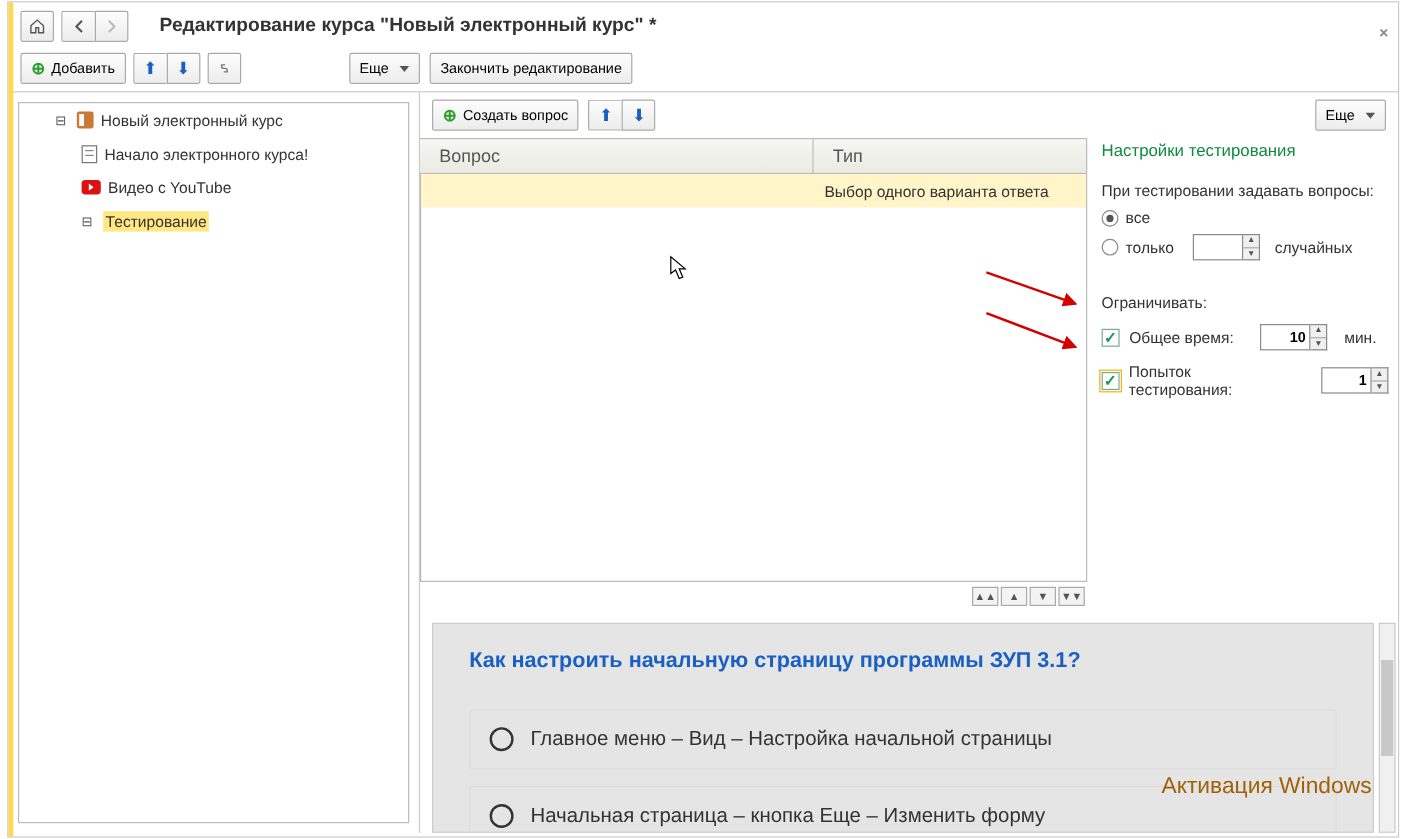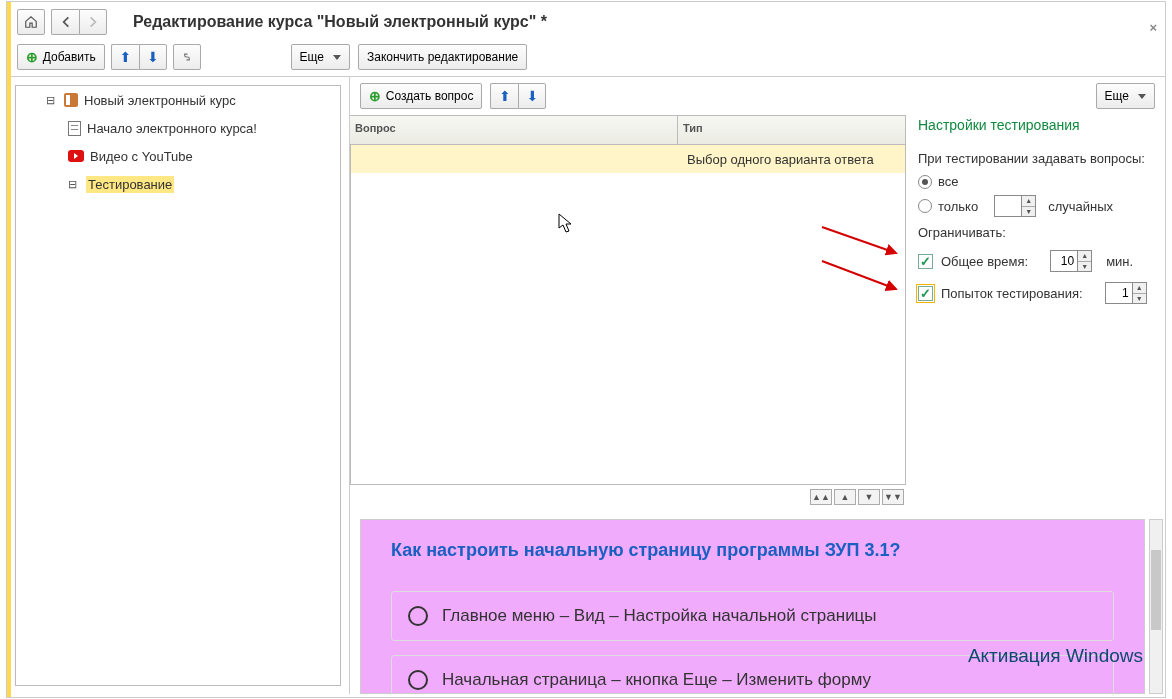--- a/index.html
+++ b/index.html
@@ -50,21 +50,21 @@
   .r-tb { display: flex; align-items: center; padding: 6px 10px; gap: 8px; }
   .r-tb .fill { flex: 1; }
   .arrow-up-b { color: #1a5fc2; font-size: 14px; }
   .arrow-down-b { color: #1a5fc2; font-size: 14px; }
 
   
   .mid { display: flex; flex: 0 0 auto; }
   .grid-wrap { width: 556px; display: flex; flex-direction: column; }
   .grid { border: 1px solid #bbb; border-top: none; height: 340px; position: relative; }
   .gh { display: flex; background: linear-gradient(#f7f7f3,#ebebe3); border-top: 1px solid #bbb; border-bottom: 1px solid #bbb; height: 30px; align-items: stretch; }
-  .gh-cell { border-right: 1px solid #bbb; padding: 6px 5px; font-size: 11px; color: #555; font-weight: bold; }
+  .gh-cell { border-right: 1px solid #bbb; padding: 6px 16px; font-size: 15px; color: #555; }
   .gh-c1 { width: 328px; }
   .gh-c2 { flex: 1; }
   .grow { display: flex; background: #fff5c8; height: 28px; align-items: center; }
   .gc1 { width: 328px; border-right: 1px solid #d8c770; padding-left: 26px; color: #333; position: relative; white-space: nowrap; overflow: hidden; text-overflow: ellipsis; }
   .gc1 .toggler { position: absolute; left: 8px; top: 8px; }
   .gc2 { flex: 1; padding-left: 8px; color: #333; }
 
   .grid-scroll { display: flex; justify-content: flex-end; gap: 2px; padding: 4px 2px; }
   .sbtn { width: 22px; height: 16px; border: 1px solid #aaa; background: #f3f3f3; font-size: 9px; color: #555; display: inline-flex; align-items: center; justify-content: center; cursor: pointer; }
 
@@ -73,41 +73,41 @@
   .set-h { color: #108a3f; font-size: 14px; margin-bottom: 18px; }
   .set-sub { margin-bottom: 8px; }
   .radio-row { display: flex; align-items: center; gap: 6px; margin: 6px 0; }
   .radio { width: 14px; height: 14px; border: 1px solid #888; border-radius: 50%; position: relative; }
   .radio.checked::after { content:""; position:absolute; width:6px; height:6px; background:#555; border-radius:50%; left:3px; top:3px; }
   .ninput { width: 40px; height: 22px; border: 1px solid #8a8a8a; text-align: right; padding-right: 3px; font-size: 12px; position: relative; }
   .spin { display: inline-flex; flex-direction: column; border: 1px solid #8a8a8a; border-left: none; height: 22px; width: 14px; background: #f0f0f0; }
   .spin span { flex:1; font-size:7px; display:flex; align-items:center; justify-content:center; color:#555; cursor:pointer; }
   .spin span:first-child { border-bottom: 1px solid #aaa; }
 
-  .lim { margin-top: 8px; margin-bottom: 8px; }
+  .lim { margin-top: 28px; margin-bottom: 8px; }
   .chk-row { display: flex; align-items: center; gap: 8px; margin: 10px 0; }
   .chk { width: 15px; height: 15px; border: 1px solid #7a9; display: inline-flex; align-items: center; justify-content: center; color: #1e9856; font-weight: bold; font-size: 13px; background: #fff; }
   .chk.ring { outline: 1px solid #f4b400; outline-offset: 1px; }
   .nbox { display: inline-flex; }
-  .nbox .ninput { width: 28px; }
+  .nbox .ninput { width: 42px; font-weight: bold; }
   .after-lbl { margin-left: 6px; }
 
   .arrow-svg { position: absolute; pointer-events: none; }
 
   
   .preview-wrap { display: flex; flex: 1; min-height: 0; }
-  .preview { flex: 1; margin: 10px 0 0 10px; border: 1px solid #ccc; background: #f0abfc; display: flex; flex-direction: column; padding: 20px 30px; overflow: hidden; position: relative; }
+  .preview { flex: 1; margin: 10px 0 0 10px; border: 1px solid #ccc; background: #e5e5e5; display: flex; flex-direction: column; padding: 20px 30px; overflow: hidden; position: relative; }
   .sb { width: 14px; margin: 10px 2px 0 4px; background: #f0f0f0; border: 1px solid #ccc; position: relative; }
   .sb-thumb { position: absolute; left: 1px; right: 1px; top: 30px; height: 80px; background: #c8c8c8; }
   .q-title { color: #1a5fc2; font-size: 18px; font-weight: bold; margin-bottom: 30px; }
   .opt { border: 1px solid #ddd; border-radius: 3px; padding: 14px 16px; margin-bottom: 14px; display: flex; align-items: center; gap: 14px; font-size: 17px; }
   .opt-r { width: 20px; height: 20px; border: 2.5px solid #333; border-radius: 50%; flex: 0 0 auto; }
 
   .wmark { position: absolute; right: 22px; bottom: 30px; text-align: left; pointer-events: none; }
-  .wmark-t { color: #0c4a6e; font-size: 19px; }
+  .wmark-t { color: #a16207; font-size: 19px; }
   .wmark-s { color: #aaa; font-size: 12px; }
 
   .cursor { position: absolute; left: 550px; top: 210px; pointer-events: none; }
 
   svg.icon-svg { width: 14px; height: 14px; }
 </style>
 </head>
 <body>
 
 <div class="frame">

